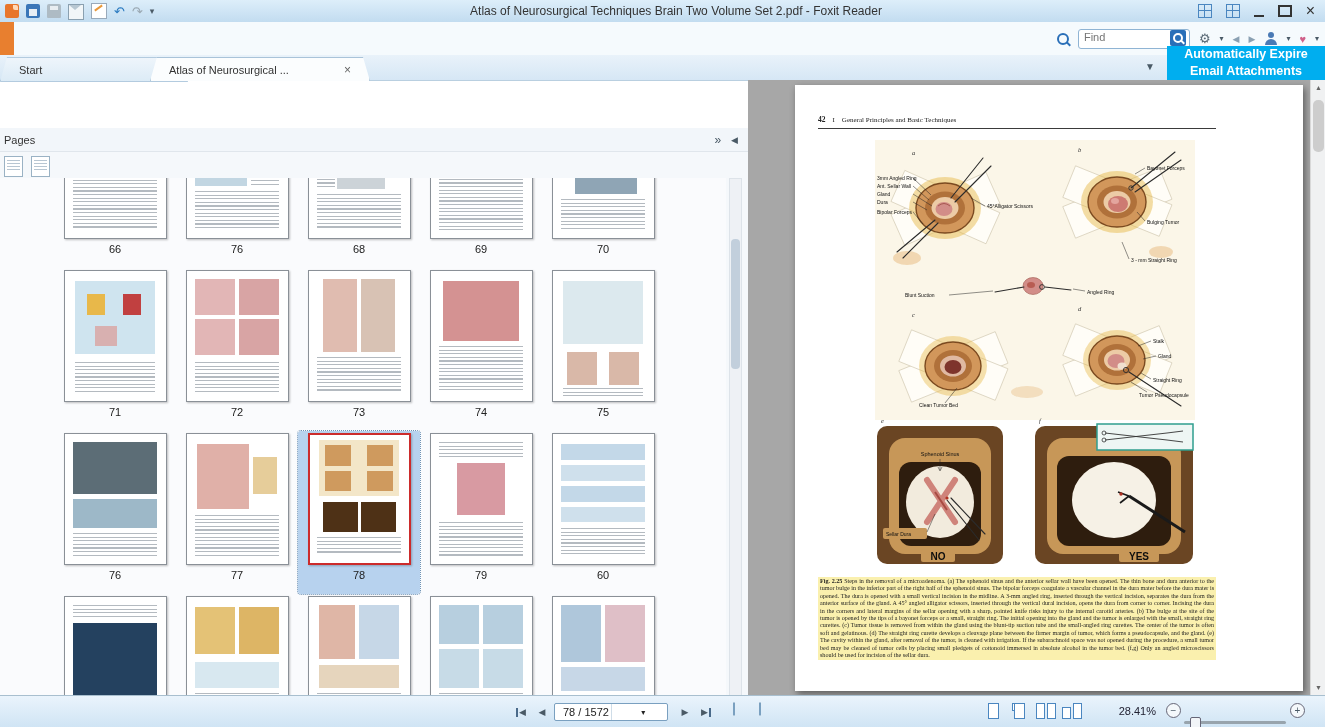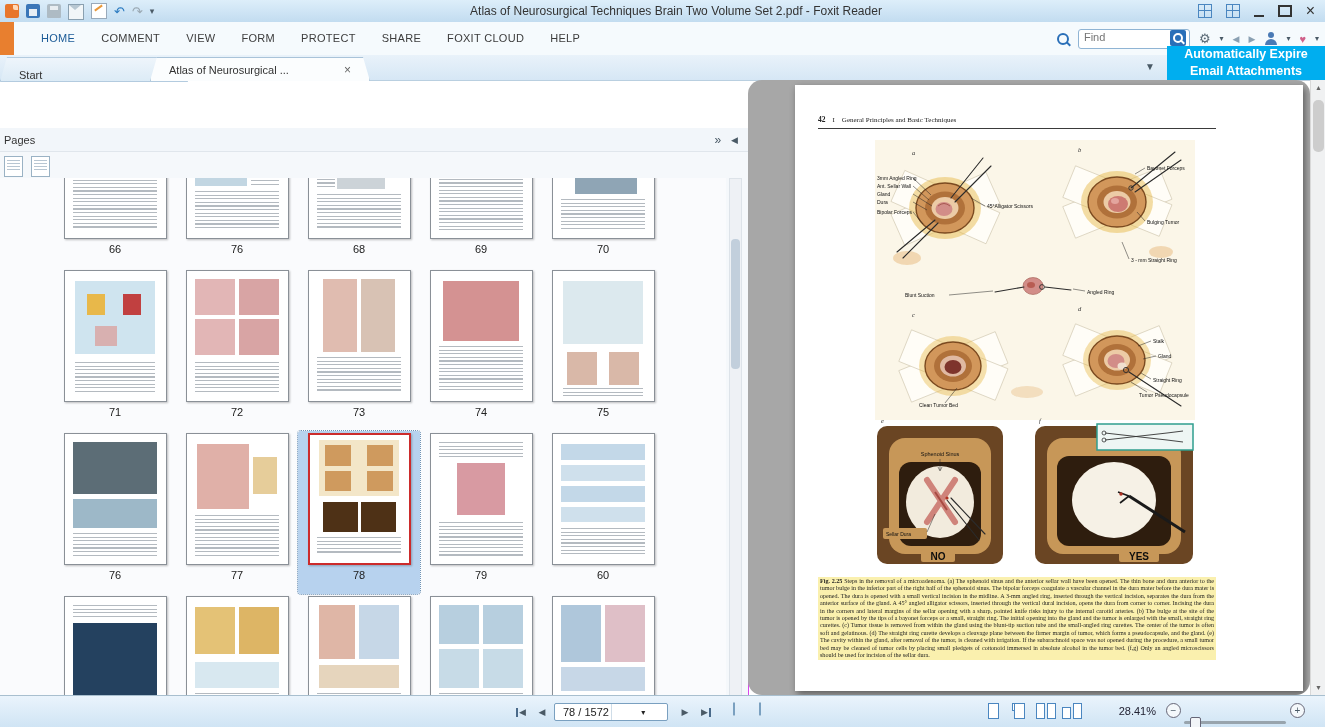--- a/index.html
+++ b/index.html
@@ -51,21 +51,21 @@
   .findbtn .mag{border-color:#fff;width:6px;height:6px;}
   .findbtn .mag::after{background:#fff;}
   .user{width:13px;height:13px;position:relative;}
   .user::before{content:"";position:absolute;left:4px;top:0;width:6px;height:6px;border-radius:50%;background:#4a7ab5;}
   .user::after{content:"";position:absolute;left:1px;top:7px;width:12px;height:6px;border-radius:6px 6px 0 0;background:#4a7ab5;}
 
   
   .tabrow{position:absolute;left:0;top:55px;width:100%;height:25px;background:linear-gradient(#e9f2fa,#d6e7f5);border-bottom:1px solid #b9cfe0;}
   .doctab{position:absolute;top:2px;height:23px;display:flex;align-items:center;font-size:11px;color:#333;
     clip-path:polygon(7px 0,calc(100% - 7px) 0,100% 100%,0 100%);padding:0 18px;}
-  .doctab.start{left:0;width:150px;background:linear-gradient(#eef5fb,#dcebf6);border:1px solid #b3cbdf;align-items:flex-end;}
+  .doctab.start{left:0;width:150px;background:linear-gradient(#eef5fb,#dcebf6);border:1px solid #b3cbdf;}
   .doctab.activetab{left:150px;width:182px;background:#fbfdfe;border:1px solid #a9c3d9;border-bottom:none;z-index:2;}
   .doctab .closex{margin-left:auto;font-size:12px;color:#666;}
   .tablist-dd{position:absolute;right:170px;top:6px;font-size:10px;}
 
   
   .banner{position:absolute;right:0;top:46px;width:158px;height:34px;z-index:20;color:#fff;font-weight:bold;
     font-size:12.5px;text-align:center;line-height:17px;cursor:pointer;}
 
   
   .pagespanel{position:absolute;left:0;top:80px;width:748px;height:615px;background:#f5f8fb;border-right:1px solid #d946ef;margin-top:48px;}
@@ -84,21 +84,21 @@
   .thumb{width:103px;height:132px;margin:0 auto;background:#fff;border:1px solid #8a9097;box-sizing:border-box;
     position:relative;box-shadow:1px 1px 2px rgba(0,0,0,.25);overflow:hidden;}
   .tcell.selected .thumb{border:2px solid #cc2b2b;}
   .tnum{text-align:center;font-size:11px;color:#222;margin-top:4px;}
   .tb{position:absolute;}
   .tb.lines{background:repeating-linear-gradient(to bottom,#b4bac0 0 1.2px,transparent 1.2px 3.6px);}
   .pscroll{position:absolute;right:6px;top:50px;width:13px;height:561px;background:#eef1f5;border:1px solid #dde3e9;box-sizing:border-box;}
   .pscroll .sthumb{position:absolute;left:1px;width:9px;top:60px;height:130px;background:#c2cfdc;border-radius:4px;}
 
   
-  .mainview{position:absolute;left:748px;top:80px;width:562px;height:615px;background:#a7a7a7;overflow:hidden;border-radius:14px;}
+  .mainview{position:absolute;left:748px;top:80px;width:562px;height:615px;background:#a7a7a7;overflow:hidden;}
   .page{position:absolute;left:47px;top:5px;width:508px;height:606px;background:#fff;box-shadow:2px 3px 7px rgba(0,0,0,.45);
     font-family:"Liberation Serif",serif;}
   .pghead{position:absolute;left:23px;top:30px;width:398px;border-bottom:1.2px solid #3a3a3a;padding-bottom:4px;
     font-size:7px;color:#222;}
   .pghead b{font-size:7.5px;margin-right:7px;}
   .pghead .part{margin-right:7px;}
   .figwrap{position:absolute;left:80px;top:55px;width:320px;height:430px;}
   .caption{position:absolute;left:23px;top:492px;width:398px;background:#faf0ae;color:#1c1c1c;
     font-size:6.1px;line-height:7.4px;text-align:justify;padding:1px 2px;box-sizing:border-box;}
   .caption b{font-weight:bold;}
@@ -157,30 +157,20 @@
       <span class="wc-grid"></span>
       <span class="wc-grid"></span>
       <span class="wc-min"></span>
       <span class="wc-max"></span>
       <span class="gl wc-close" data-glyph="×"></span>
     </div>
   </div>
 
   <div class="ribbonrow">
     <div class="filebtn"></div>
-    <nav class="rtabs">
-      <span class="rtab active">HOME</span>
-      <span class="rtab">COMMENT</span>
-      <span class="rtab">VIEW</span>
-      <span class="rtab">FORM</span>
-      <span class="rtab">PROTECT</span>
-      <span class="rtab">SHARE</span>
-      <span class="rtab">FOXIT CLOUD</span>
-      <span class="rtab">HELP</span>
-    </nav>
     <div class="ribbonright">
       <span class="mag"></span>
       <div class="findbox">
         <input placeholder="Find" style="">
         <span class="findbtn">
             <span class="mag"></span>
           </span>
       </div>
       <span class="gl" data-glyph="⚙" style="font-size:13px;color:#5a6a76"></span>
       <span class="gl" data-glyph="▾" style="font-size:8px"></span>

